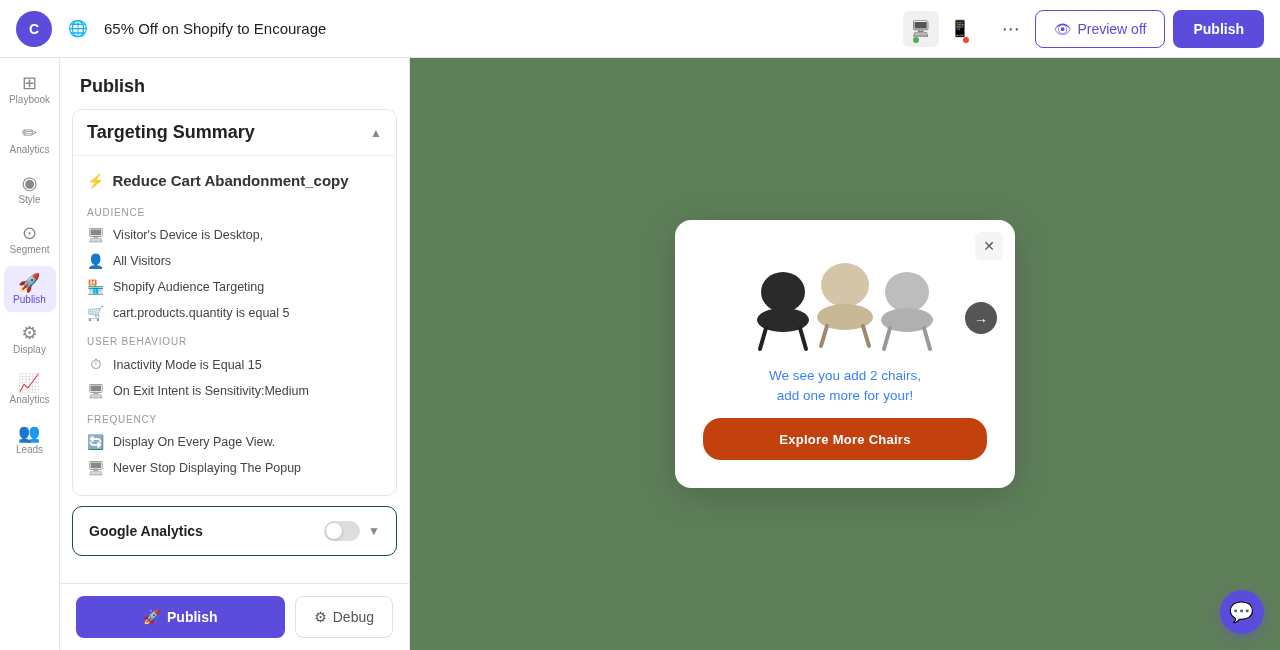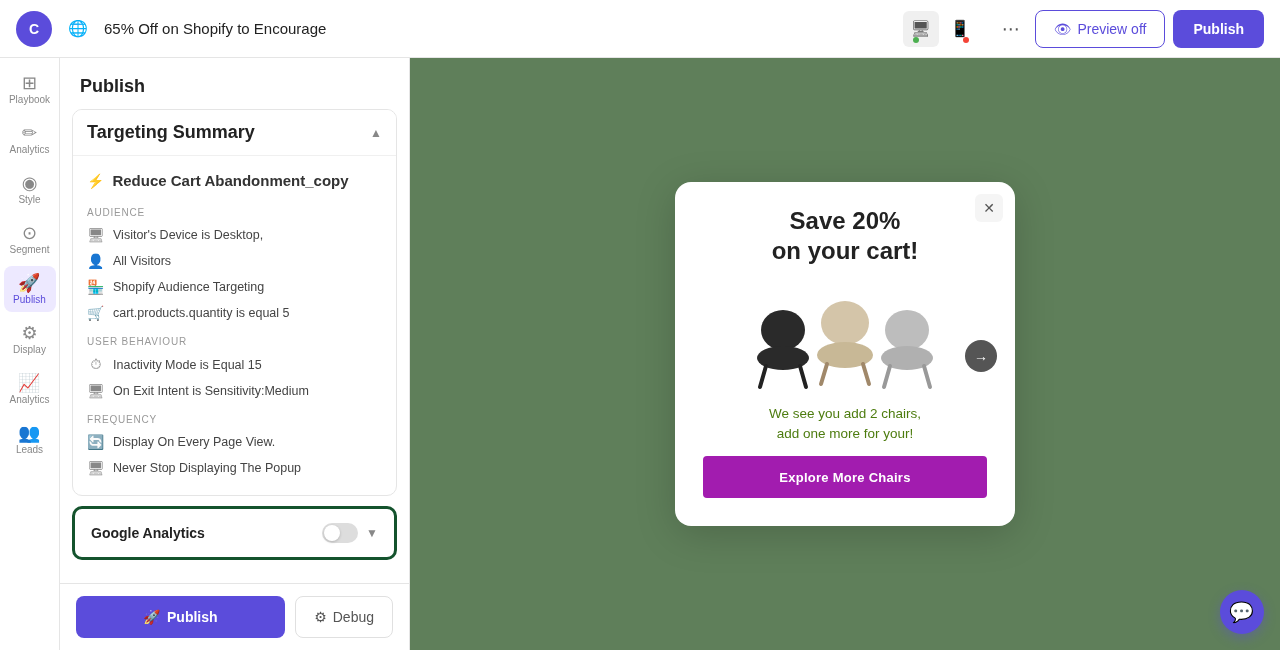--- a/index.html
+++ b/index.html
@@ -232,21 +232,21 @@
       color: #444;
     }
     .audience-row-icon {
       font-size: 14px;
       color: #888;
       width: 18px; text-align: center;
     }
 
     
     .ga-section {
-      border: 3px solid #14532d;
+      border: 1px solid #14532d;
       border-radius: 10px;
       margin-bottom: 10px;
     }
     .ga-header {
       display: flex;
       align-items: center;
       justify-content: space-between;
       padding: 14px 16px;
       cursor: pointer;
     }
@@ -400,31 +400,31 @@
       border-radius: 50%;
       display: flex; align-items: center; justify-content: center;
       color: #fff;
       font-size: 14px;
       cursor: pointer;
       z-index: 10;
     }
     .popup-body-text {
       text-align: center;
       font-size: 13.5px;
-      color: #4d7c0f;
+      color: #3b82f6;
       margin-bottom: 12px;
       line-height: 1.5;
     }
     .popup-cta-btn {
       width: 100%;
       height: 42px;
-      background: #a21caf;
+      background: #c2410c;
       color: #fff;
       border: none;
-      border-radius: 4px;
+      border-radius: 18px;
       font-size: 13px;
       font-weight: 600;
       cursor: pointer;
       letter-spacing: 0.02em;
     }
 
     
     .chat-bubble {
       position: absolute;
       bottom: 16px;
@@ -590,24 +590,20 @@
         <span>Debug</span>
       </button>
     </div>
   </div>
 
   <div class="preview-area">
 
     <div class="popup-card">
       <button class="popup-close">✕</button>
 
-      <div class="popup-title">
-        <span>Save 20%</span><br>
-        <span>on your cart!</span>
-      </div>
 
       
       <div class="popup-chairs-area">
         <div class="chair-group">
 
           <div class="chair chair-left">
             <svg viewBox="0 0 70 90" xmlns="http://www.w3.org/2000/svg">
 
               <ellipse cx="35" cy="28" rx="22" ry="20" fill="#2a2a2a"></ellipse>
 

